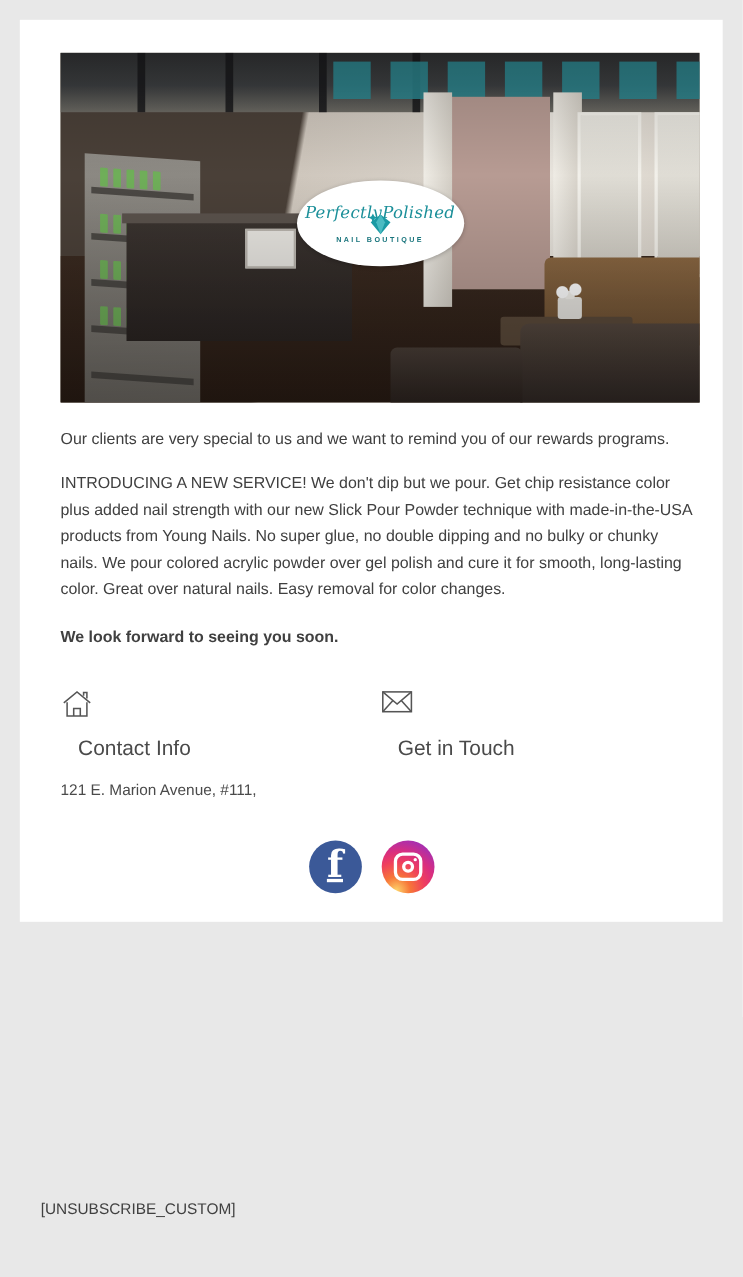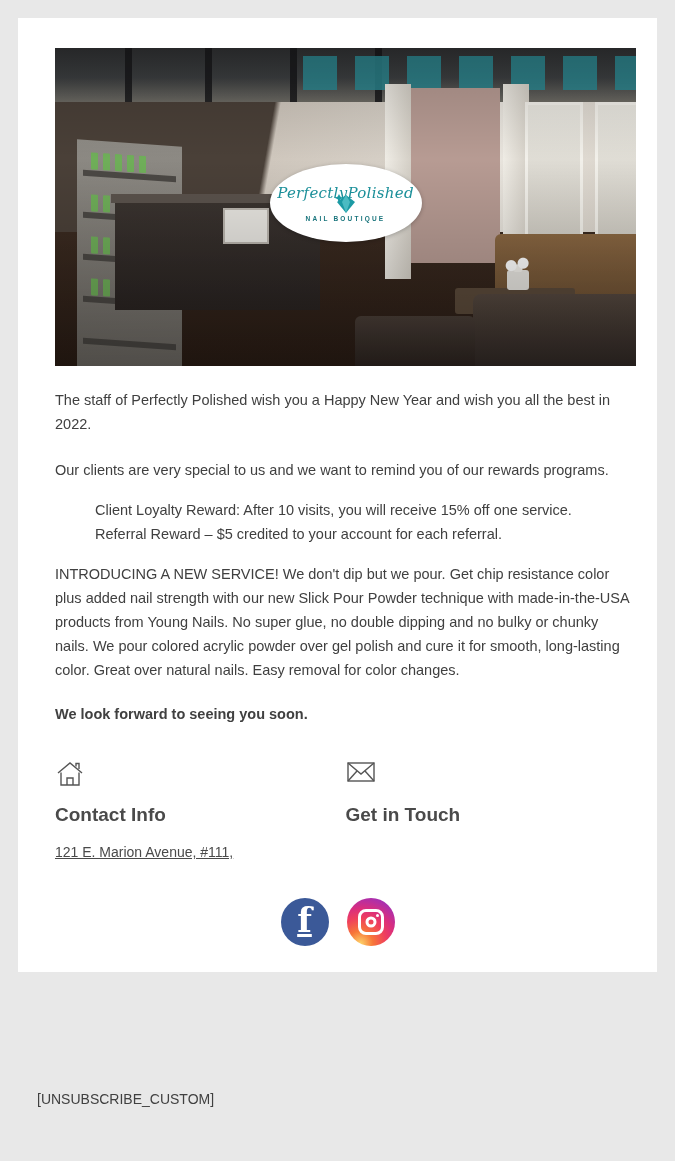--- a/index.html
+++ b/index.html
@@ -273,28 +273,27 @@
     box-sizing: border-box;
     padding-right: 24px;
   }
   .col-icon {
     height: 34px;
     color: #555;
   }
   .col-title {
     font-size: 19px;
     color: #4a4a4a;
-    margin: 10px 0 14px 0;
-    font-weight: bold;
+    margin: 10px 0 14px 16px;
+    font-weight: normal;
   }
   .col-line {
     font-size: 14px;
     line-height: 24px;
     color: #4a4a4a;
-    text-decoration: underline;
   }
   a.link {
     color: #2f9fe0;
     text-decoration: none;
     font-size: 14px;
   }
   .web-link {
     display: block;
     margin-top: 18px;
   }
@@ -438,27 +437,22 @@
             <polygon points="12,3 21,10 12,21 3,10" fill="#1b9aa4"></polygon>
             <polygon points="12,3 16,10 12,21 8,10" fill="#57c3c9" opacity="0.8"></polygon>
             <path d="M5 2 l1.3 2.6 L9 5.9 l-2.7 1.3 L5 9.8 L3.7 7.2 L1 5.9 l2.7 -1.3Z" fill="#1b9aa4"></path>
           </svg>
         </span>
         <span class="logo-sub">NAIL BOUTIQUE</span>
       </div>
     </div>
 
     <div class="body-copy">
-      <p class="para">The staff of Perfectly Polished wish you a Happy New Year and wish you all the best in 2022.</p>
       <p class="para">Our clients are very special to us and we want to remind you of our rewards programs.</p>
 
-      <div class="rewards">
-        <div>Client Loyalty Reward:  After 10 visits, you will receive 15% off one service.</div>
-        <div>Referral Reward – $5 credited to your account for each referral.</div>
-      </div>
 
       <div class="intro-block">INTRODUCING A NEW SERVICE!  We don't dip but we pour.   Get chip resistance color plus added nail strength with our new Slick Pour Powder technique with made-in-the-USA products from Young Nails.  No super glue, no double dipping and no bulky or chunky nails.  We pour colored acrylic powder over gel polish and cure it for smooth, long-lasting color.  Great over natural nails. Easy removal for color changes.</div>
 
       <p class="para tight">We look forward to seeing you soon.</p>
     </div>
 
     <div class="contact-wrap">
       <div class="col">
         <div class="col-icon">
           <svg width="30" height="28" viewBox="0 0 30 28" fill="none" stroke="#555" stroke-width="1.4">

